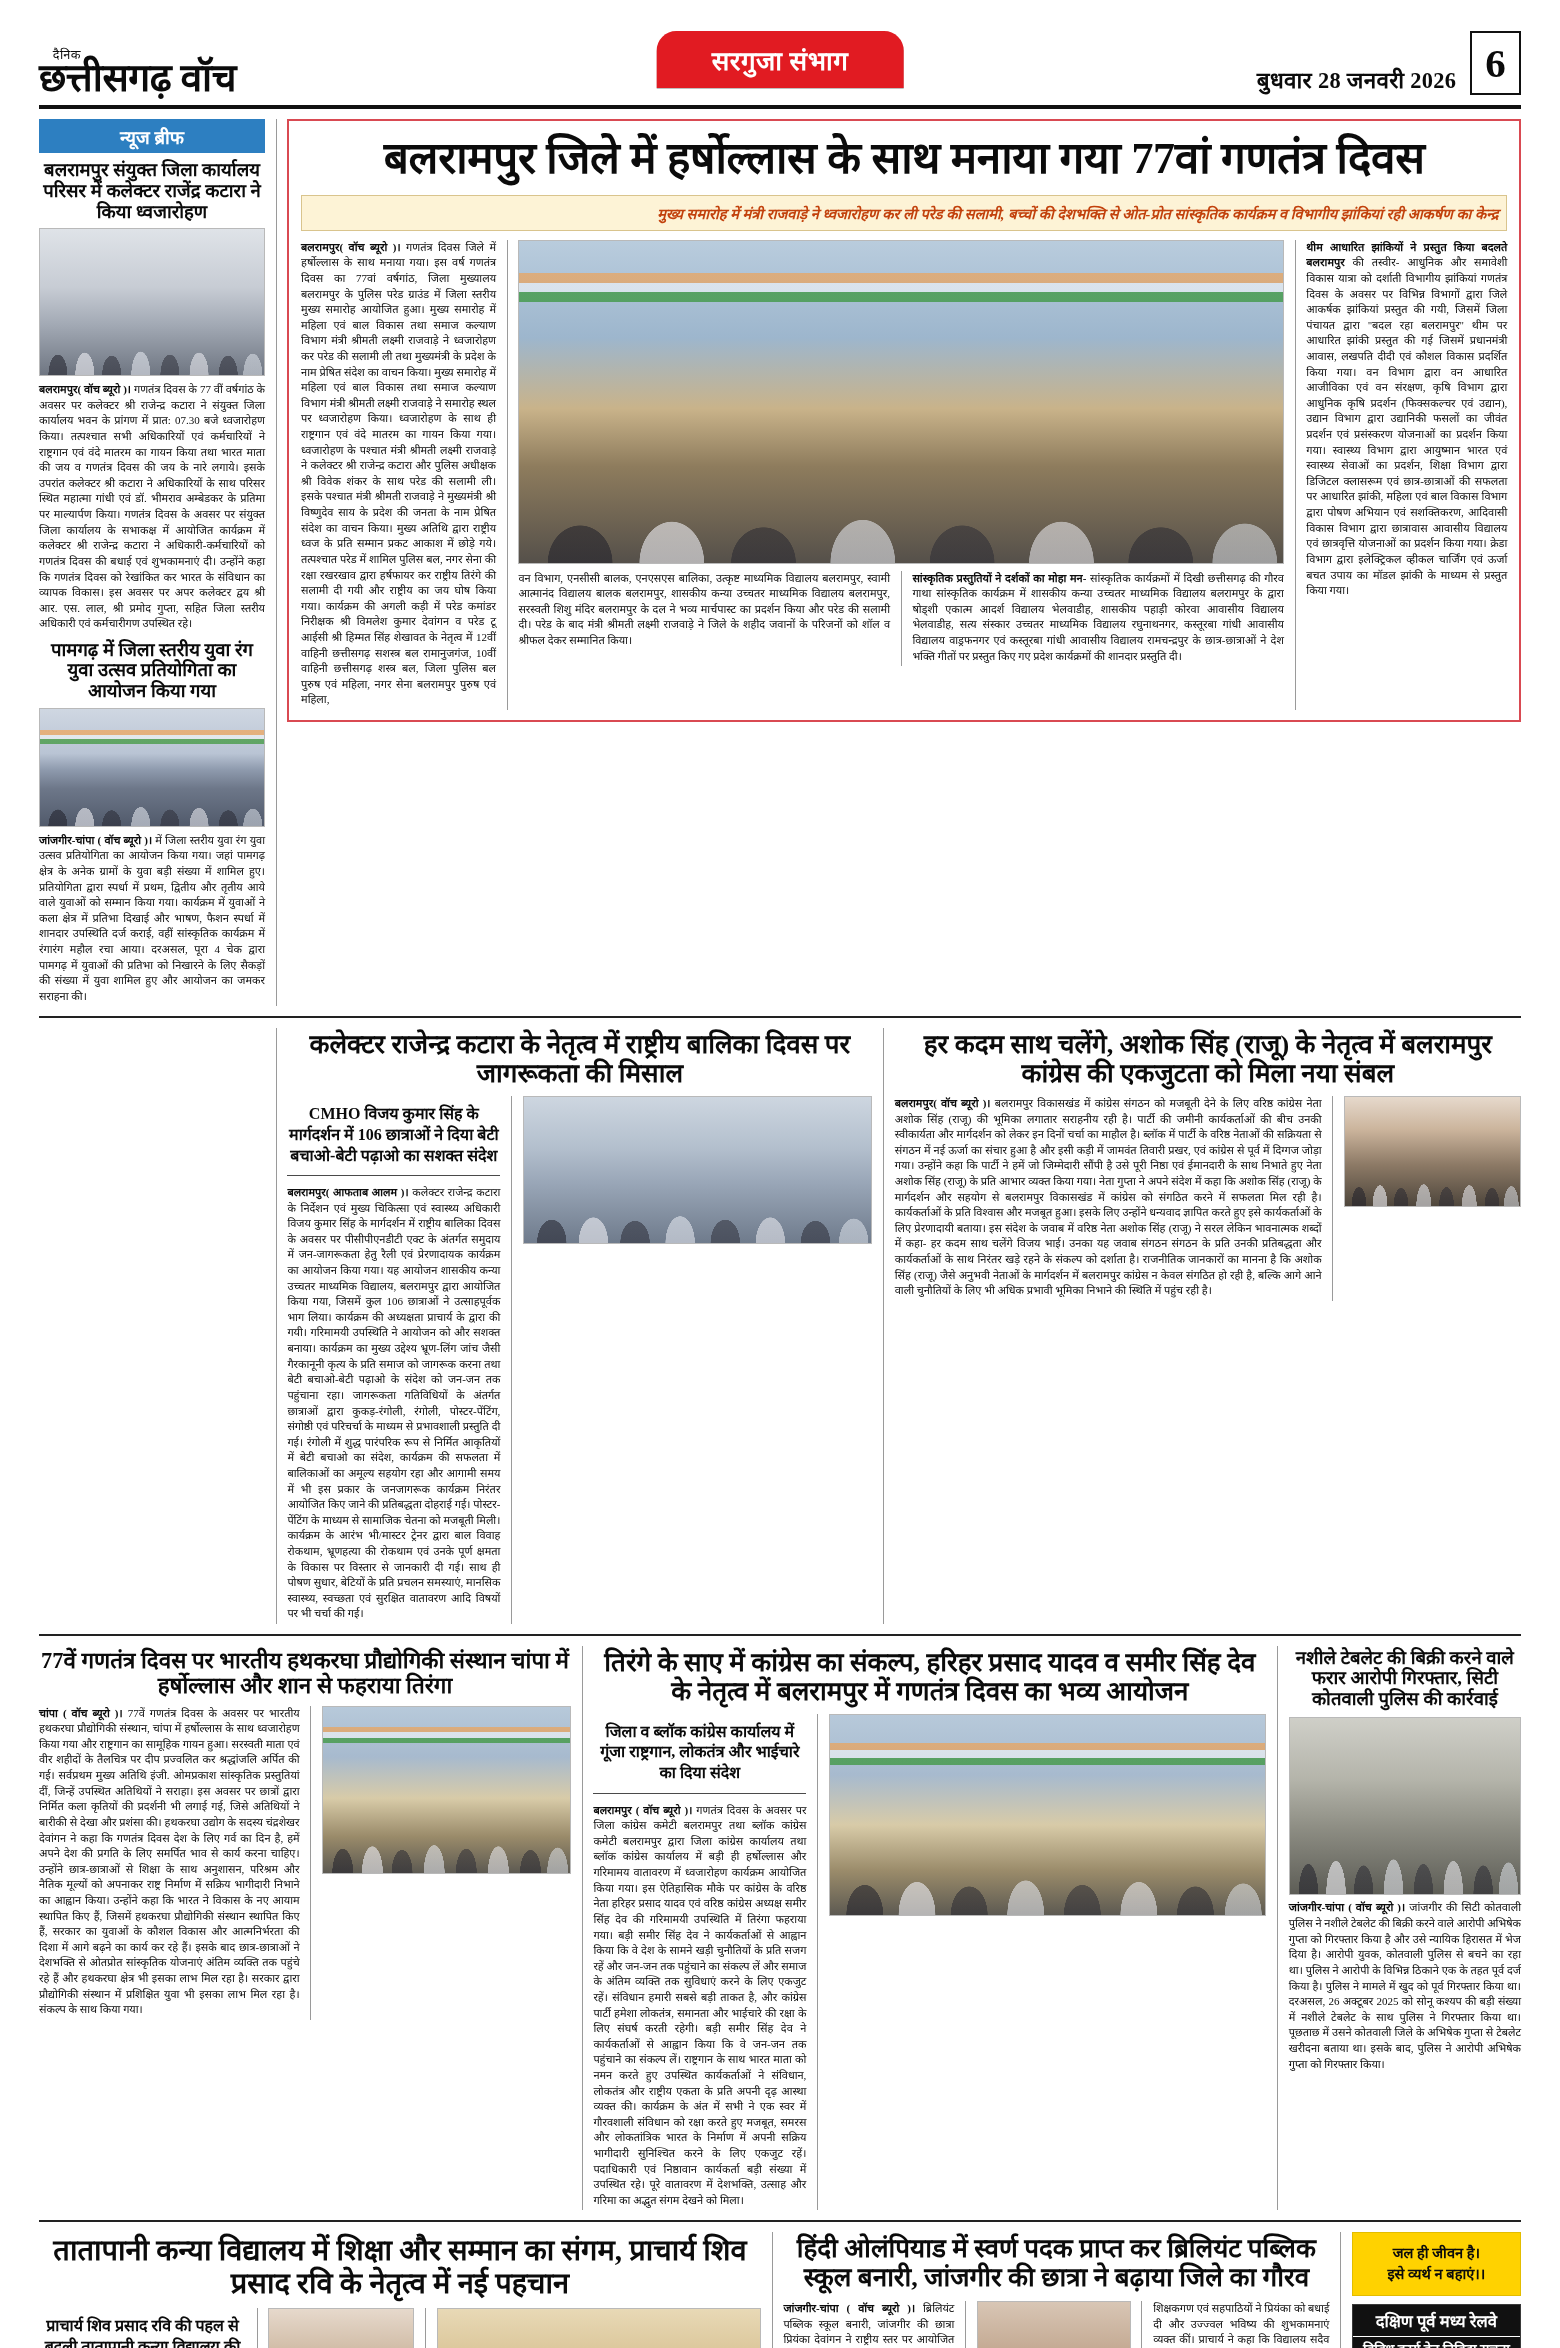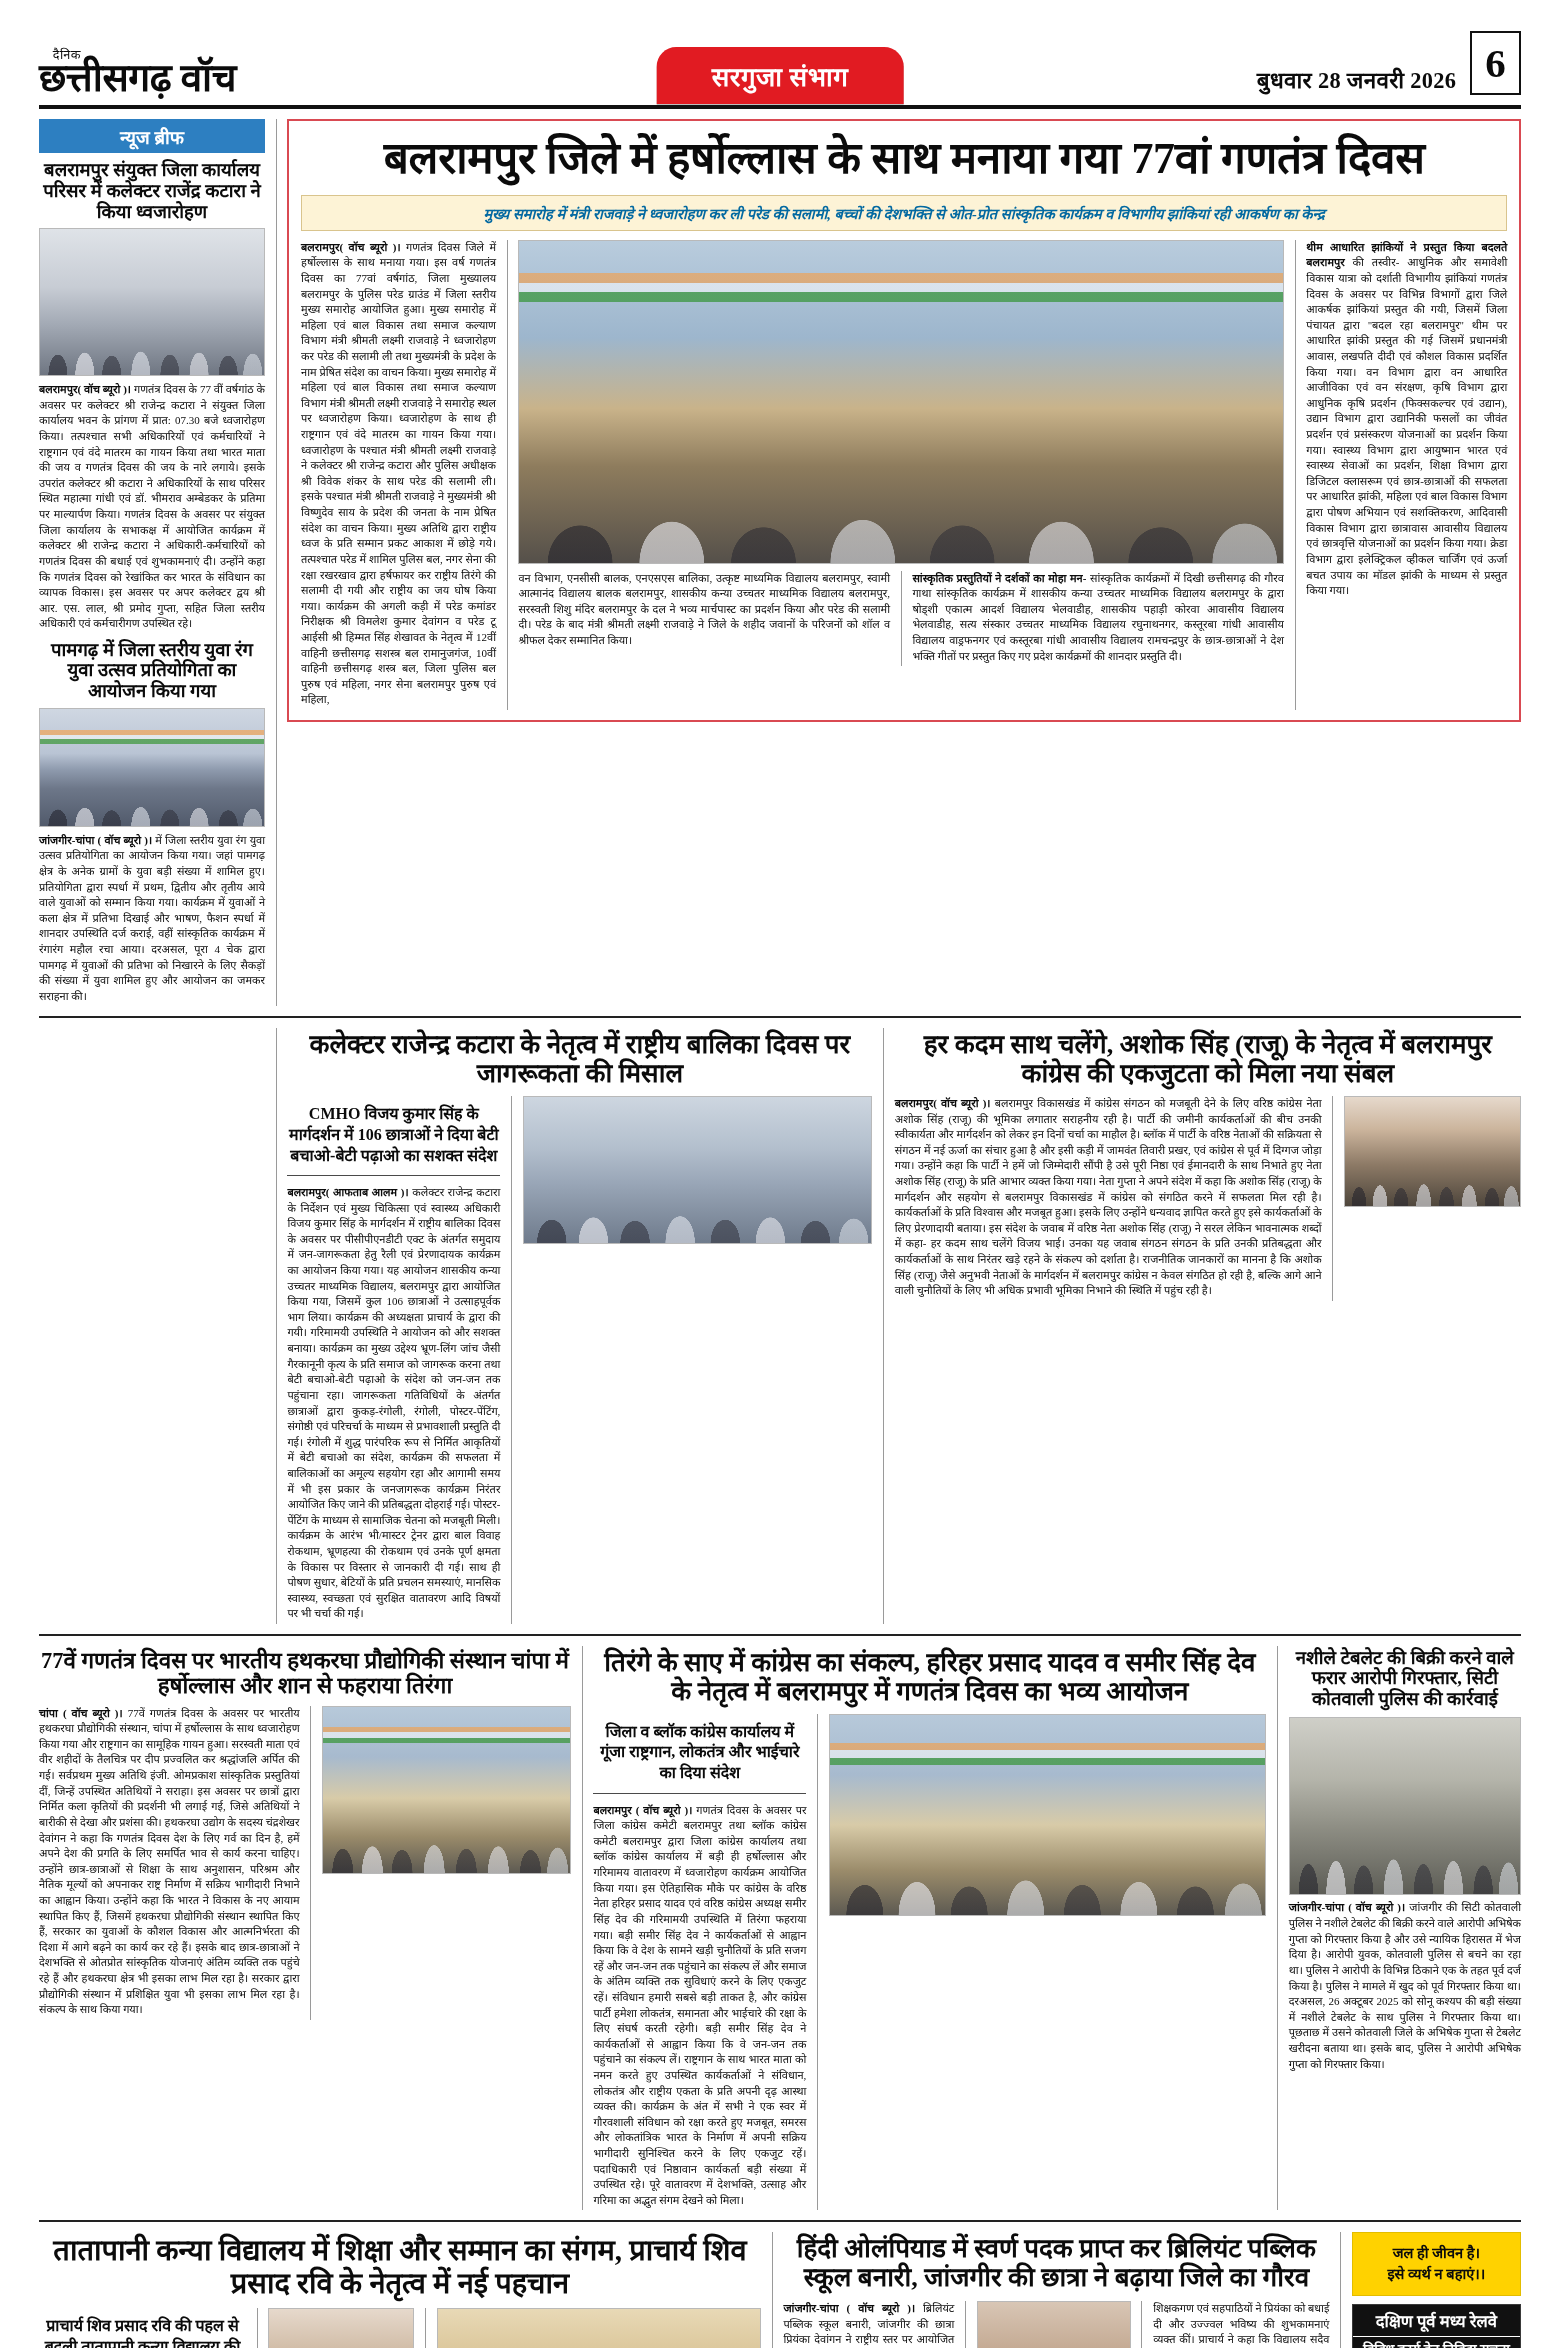--- a/index.html
+++ b/index.html
@@ -10,21 +10,21 @@
     -webkit-font-smoothing:antialiased;
   }
   .page{position:relative;width:1560px;height:2348px;box-sizing:border-box;padding:0;}
 
   
   .masthead{position:relative;height:105px;display:flex;align-items:flex-end;padding:0 39px 3.9px 39px;box-sizing:border-box;}
   .logo{display:flex;flex-direction:column;line-height:1;padding-bottom:3.9px;}
   .logo-small{font-size:12.7px;font-weight:400;letter-spacing:0.5px;margin-left:13.7px;margin-bottom:-3.9px;}
   .logo-main{font-size:39px;font-weight:700;letter-spacing:-0.5px;font-family:"Liberation Serif",serif;}
   .section-flag{
-    position:absolute;left:50%;transform:translateX(-50%);bottom:1px;
+    position:absolute;left:50%;transform:translateX(-50%);bottom:17px;
     background:#e11b22;color:#fff;font-weight:700;font-size:26px;
     padding:11.7px 55px 9.8px 55px;border-radius:19.5px 19.5px 0 0;letter-spacing:0.5px;
     box-shadow:0 1px 0 rgba(0,0,0,.25);
   }
   .mast-right{margin-left:auto;display:flex;align-items:flex-end;gap:13.7px;padding-bottom:5.9px;justify-content:flex-end;}
   .mast-date{font-size:22.4px;font-weight:700;letter-spacing:0.3px;}
   .page-num{border:2px solid #111;width:47px;height:60px;display:flex;align-items:center;justify-content:center;font-size:41px;font-weight:700;line-height:1;}
   .mast-rule{height:3.9px;background:#111;margin:0 39px 0 39px;}
 
   
@@ -43,22 +43,22 @@
 
   
   .hl{font-weight:700;text-align:center;line-height:1.12;font-family:"Liberation Serif",serif;}
   .hl-mega{font-size:44px;letter-spacing:-0.3px;}
   .hl-xl{font-size:29px;}
   .hl-lg{font-size:26px;}
   .hl-md{font-size:22.4px;}
   .hl-sm{font-size:18.5px;}
 
   .kicker-box{
-    background:#fdf3d6;border:1px solid #d9c48d;color:#0369a1;font-weight:700;
-    font-size:14.6px;text-align:center;padding:6.8px 7.8px;font-style:italic;
+    background:#fdf3d6;border:1px solid #d9c48d;color:#c2410c;font-weight:700;
+    font-size:14.6px;text-align:right;padding:6.8px 7.8px;font-style:italic;
   }
   .subkick{font-weight:700;text-align:center;font-size:16px;line-height:1.3;margin-top:8px;}
 
   .article-box{border:2px solid #d94a52;padding:9.8px 11.7px 9.8px 11.7px;box-sizing:border-box;}
 
   .brief-head{background:#2d7fc1;color:#fff;text-align:center;font-weight:700;font-size:18.5px;padding:4.9px 0;}
 
   
   .ph{position:relative;overflow:hidden;border:1px solid #b9b9b9;background:#d8d8d8;}
 

